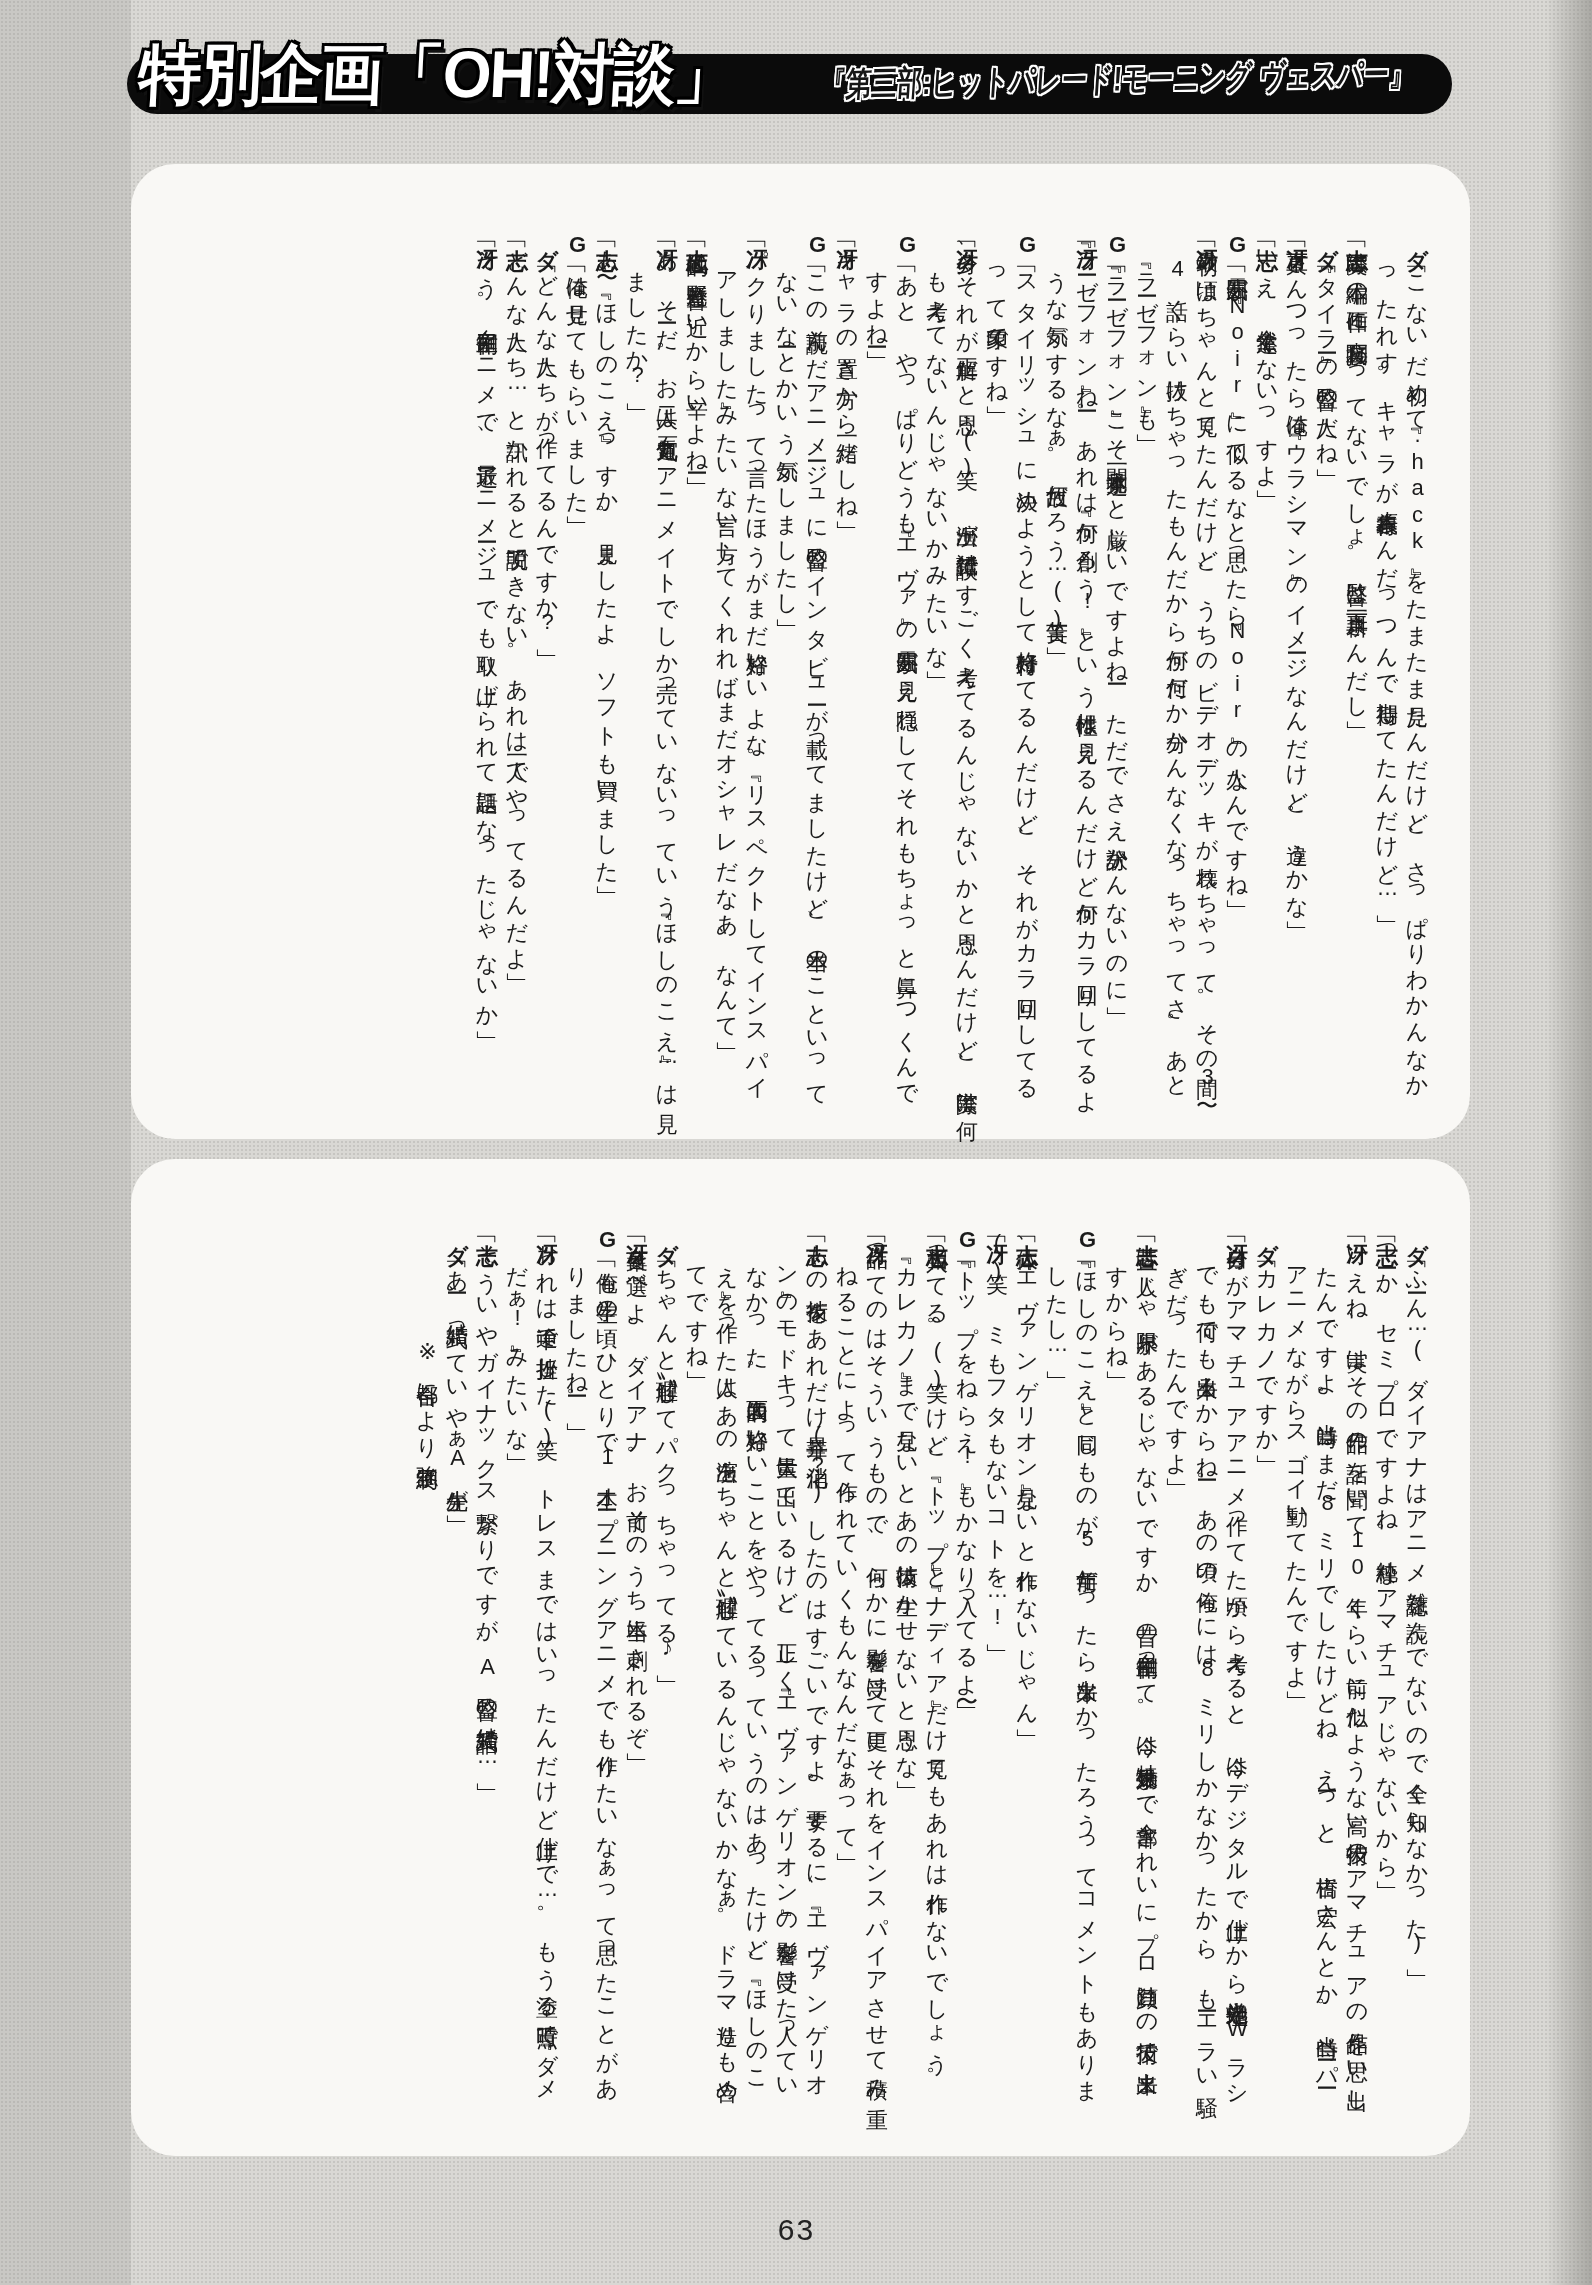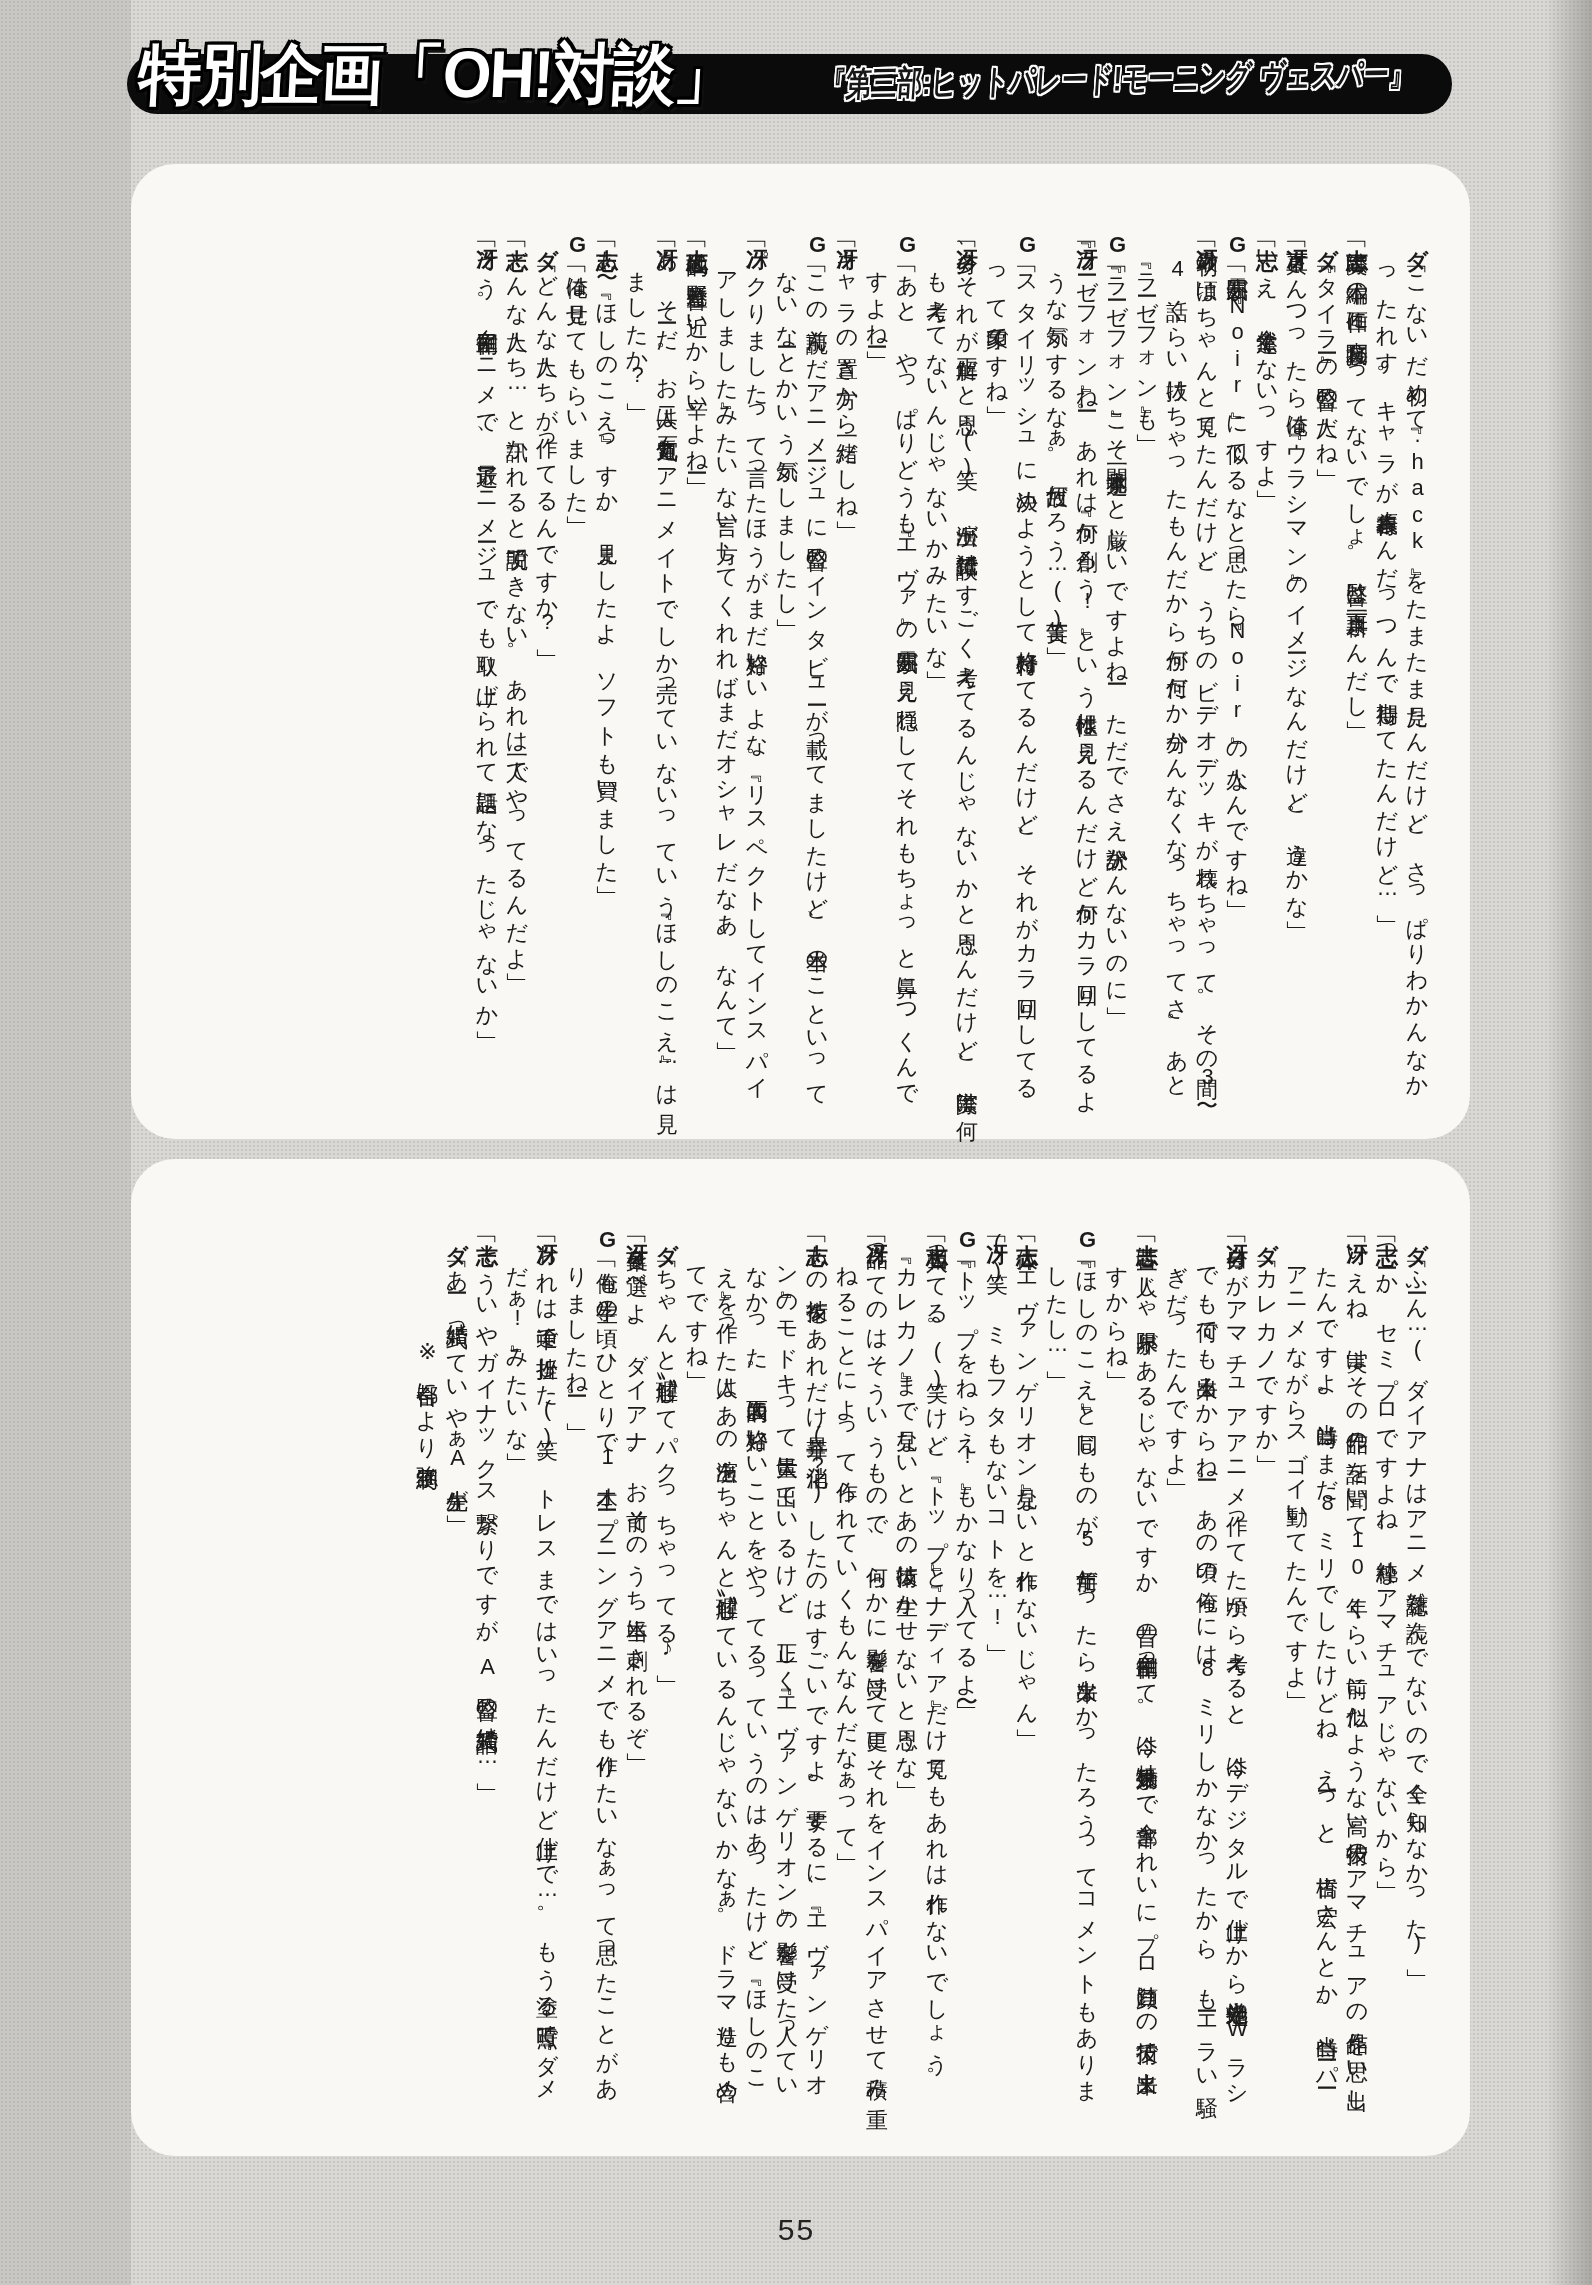--- a/index.html
+++ b/index.html
@@ -111,14 +111,14 @@
       <div class="speech"><span class="spk">ダ</span><span>「ちゃんと〝理解〟してパクっちゃってる♪」</span></div>
       <div class="speech"><span class="spk">冴</span><span>「言葉を選べよ、ダイアナ。お前そのうち本当に刺されるぞ」</span></div>
       <div class="speech"><span class="spk">G</span><span>「俺も学生の頃、ひとりで1本オープニングアニメでも作りたいなぁって思ったことがありましたねー。」</span></div>
       <div class="speech"><span class="spk">冴</span><span>「おれは途中で挫折した(笑)。トレスまではいったんだけど仕上げで…。もう塗る時点で『ダメだぁ!』みたいな」</span></div>
       <div class="speech"><span class="spk">志</span><span>「そういやガイナックス繋がりですが、A監督の結婚式話で…」</span></div>
       <div class="speech"><span class="spk">ダ</span><span>「あー、結婚式っていやぁA先生が」</span></div>
       <div class="speech indent"><span>※都合により強制終了</span></div>
     </div>
 </div>
 
-<div class="page-number">55</div>
+<div class="page-number">63</div>
 
 
 </body></html>

